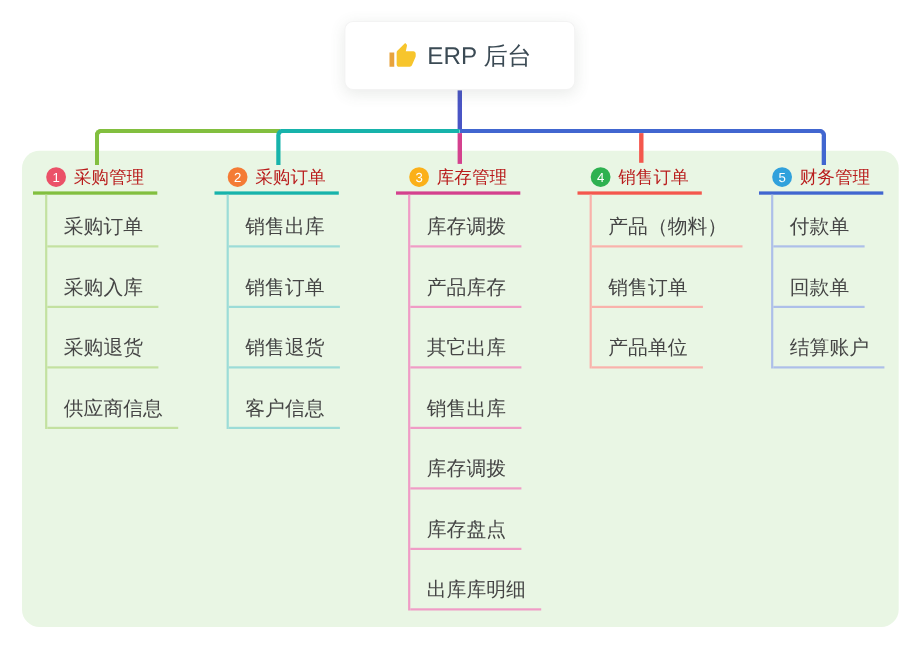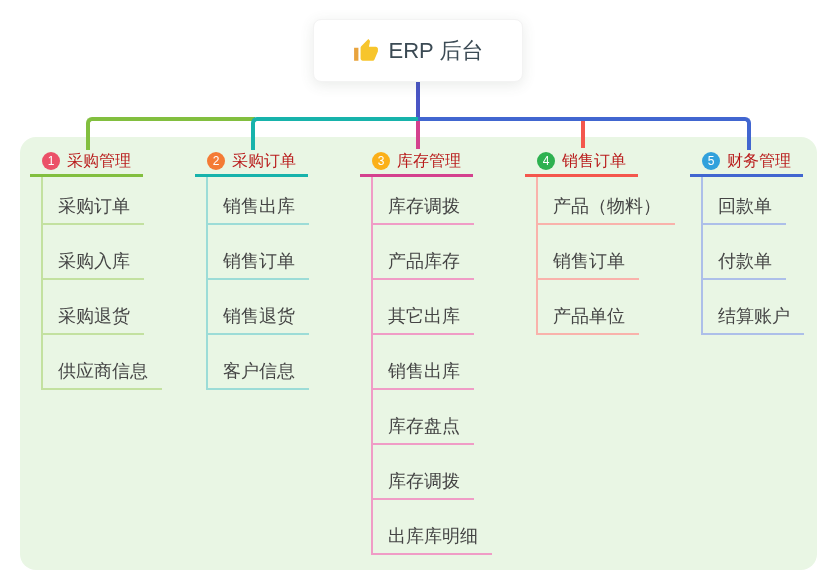--- a/index.html
+++ b/index.html
@@ -99,22 +99,22 @@
   <div class="branch b-2" style="--main: #d4418e; --light: #f09cc6; --badge: #fbb019;">
     <div class="branch-header">
       <span class="badge">3</span>
       <span class="branch-title">库存管理</span>
     </div>
     <div class="children">
       <div class="child">库存调拨</div>
       <div class="child">产品库存</div>
       <div class="child">其它出库</div>
       <div class="child">销售出库</div>
+      <div class="child">库存调拨</div>
       <div class="child">库存盘点</div>
-      <div class="child">库存调拨</div>
       <div class="child">出库库明细</div>
     </div>
   </div>
 
   <div class="branch b-3" style="--main: #f4574d; --light: #f9b2ab; --badge: #2eb150;">
     <div class="branch-header">
       <span class="badge">4</span>
       <span class="branch-title">销售订单</span>
     </div>
     <div class="children">
@@ -123,19 +123,19 @@
       <div class="child">产品单位</div>
     </div>
   </div>
 
   <div class="branch b-4" style="--main: #4166d0; --light: #adbfe9; --badge: #31a1dc;">
     <div class="branch-header">
       <span class="badge">5</span>
       <span class="branch-title">财务管理</span>
     </div>
     <div class="children">
+      <div class="child">付款单</div>
       <div class="child">回款单</div>
-      <div class="child">付款单</div>
       <div class="child">结算账户</div>
     </div>
   </div>
 
 </div>
 
 </body></html>

